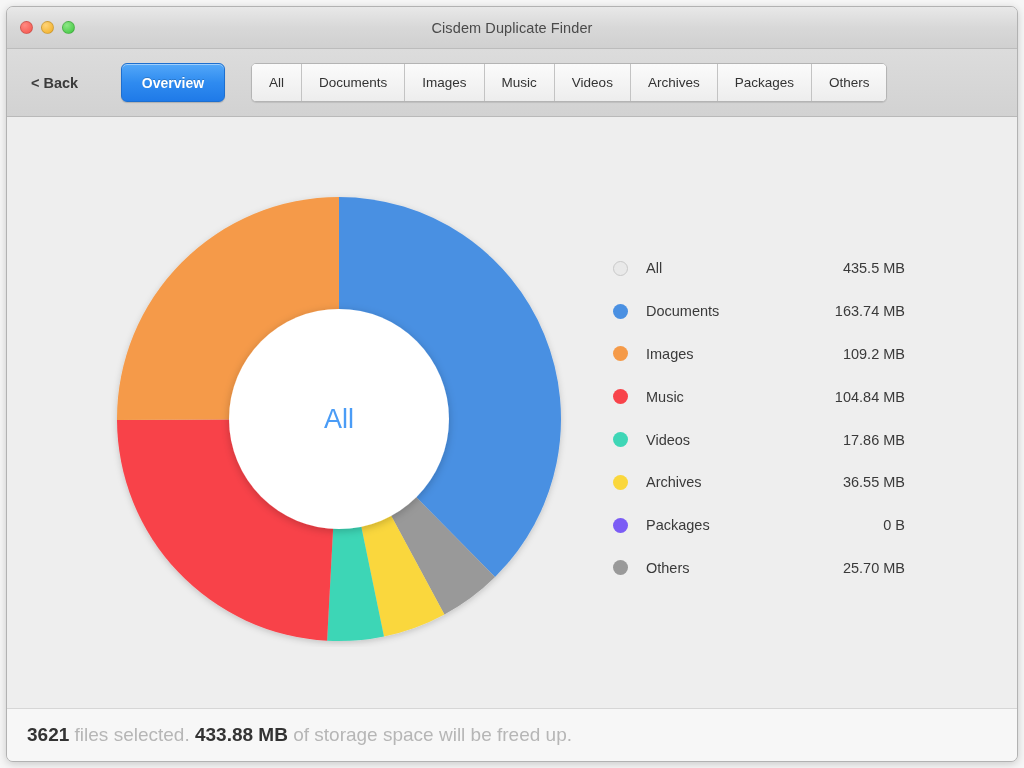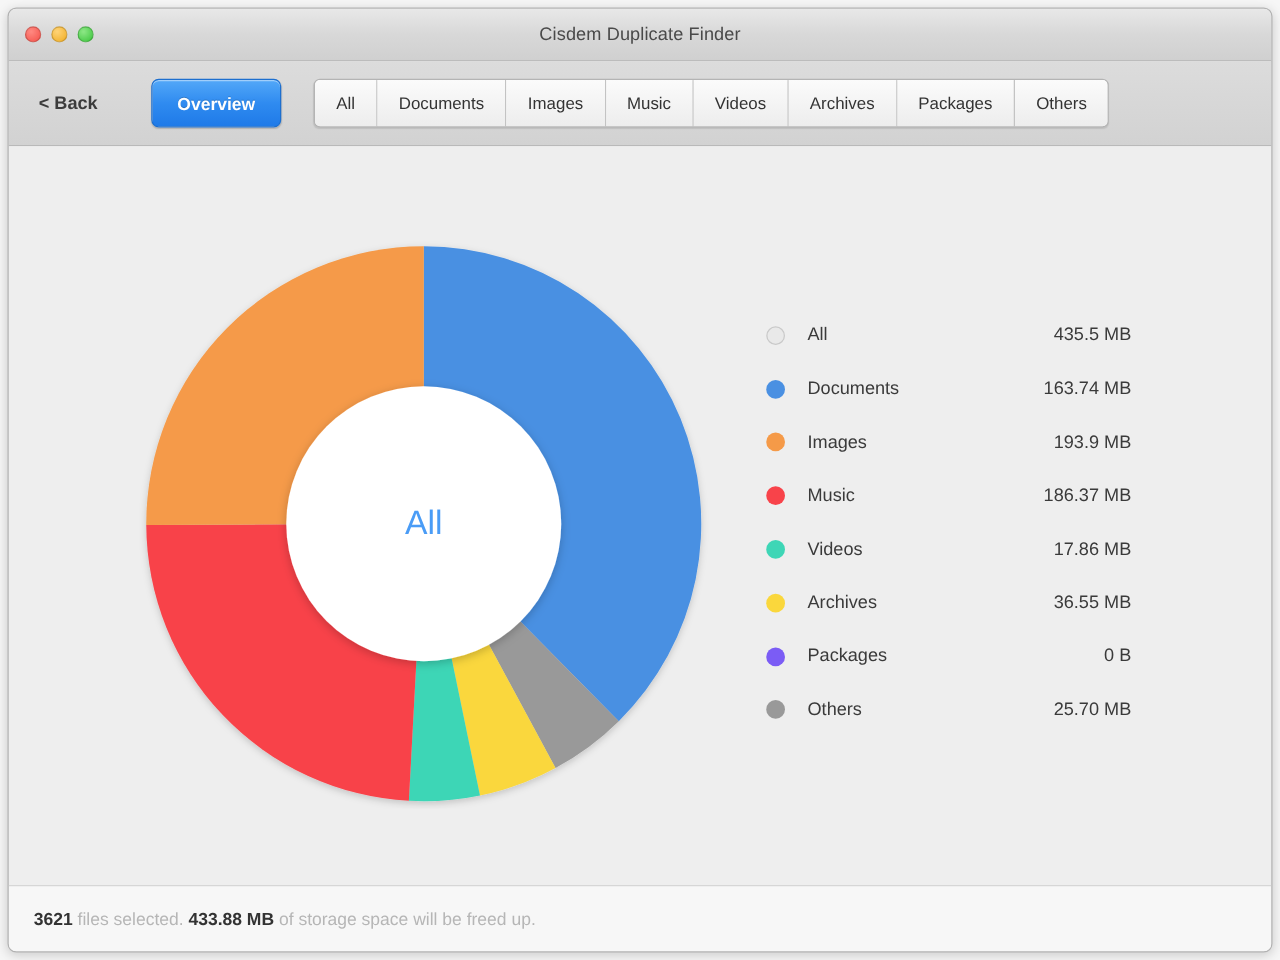--- a/index.html
+++ b/index.html
@@ -177,21 +177,21 @@
     position: relative;
     height: 53px;
     flex: 0 0 53px;
     background: #f7f7f7;
     border-top: 1px solid #d6d6d6;
     display: flex;
     align-items: center;
     padding: 0 20px;
   }
   .status-text {
-    font-size: 14px;
+    font-size: 19px;
     color: #b6b6b6;
     flex: 1 1 auto;
     white-space: nowrap;
   }
   .status-text b {
     color: #333333;
     font-weight: bold;
   }
   .delete-btn {
     width: 102px; height: 32px;
@@ -268,26 +268,26 @@
           <span class="legend-value">435.5 MB</span>
         </div>
         <div class="legend-row">
           <span class="swatch" style="background:#4a90e2;"></span>
           <span class="legend-label">Documents</span>
           <span class="legend-value">163.74 MB</span>
         </div>
         <div class="legend-row">
           <span class="swatch" style="background:#f59a48;"></span>
           <span class="legend-label">Images</span>
-          <span class="legend-value">193.9 MB</span>
+          <span class="legend-value">109.2 MB</span>
         </div>
         <div class="legend-row">
           <span class="swatch" style="background:#f8434a;"></span>
           <span class="legend-label">Music</span>
-          <span class="legend-value">186.37 MB</span>
+          <span class="legend-value">104.84 MB</span>
         </div>
         <div class="legend-row">
           <span class="swatch" style="background:#3ed6b6;"></span>
           <span class="legend-label">Videos</span>
           <span class="legend-value">17.86 MB</span>
         </div>
         <div class="legend-row">
           <span class="swatch" style="background:#fad73c;"></span>
           <span class="legend-label">Archives</span>
           <span class="legend-value">36.55 MB</span>

